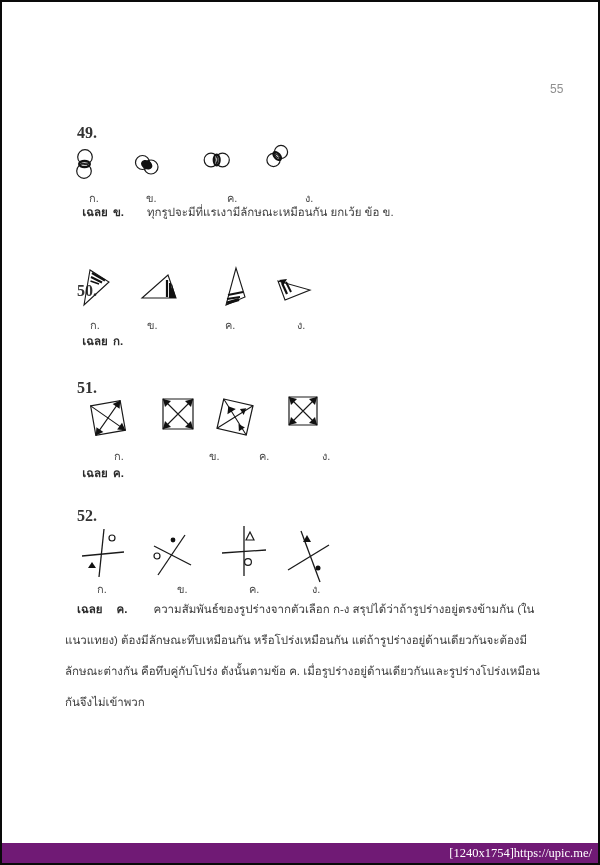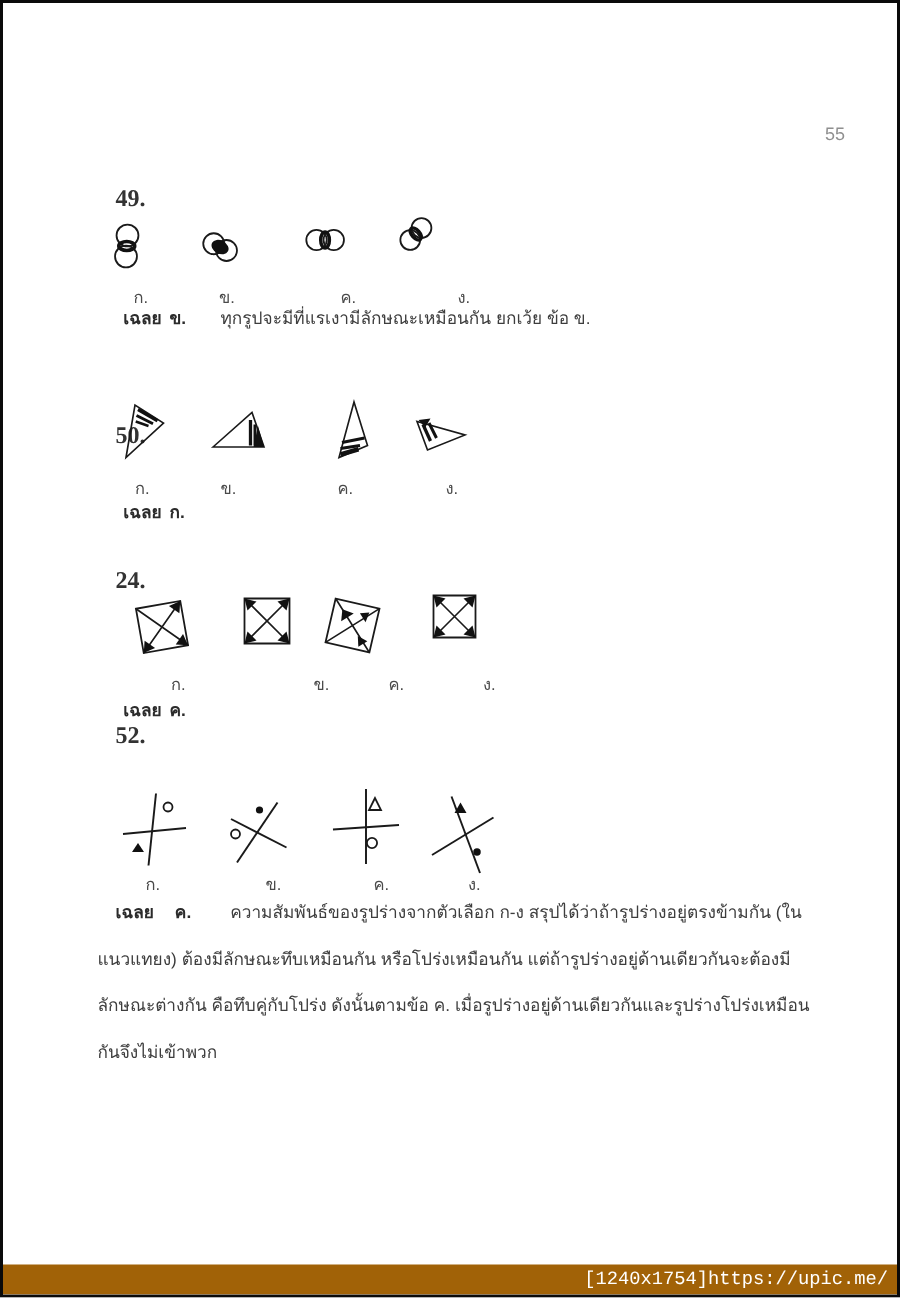--- a/index.html
+++ b/index.html
@@ -21,23 +21,23 @@
   .answord{font-weight:bold;color:#2b2b2b;width:36px;flex:0 0 auto;text-align:center;}
   .anschoice{font-weight:bold;color:#2b2b2b;width:34px;flex:0 0 auto;}
   .anstext{color:#3d3d3d;}
   .anspara{font-size:11.5px;line-height:31px;color:#3d3d3d;text-indent:12px;}
   .anspara .answord,.anspara .anschoice{display:inline;width:auto;font-weight:bold;color:#2b2b2b;}
   .anspara .anschoice{margin:0 26px 0 14px;}
   svg{display:block;}
   .fig line,.fig path,.fig circle,.fig rect,.fig ellipse,.fig polygon{vector-effect:non-scaling-stroke;}
   #footerbar{
     position:absolute;left:0;bottom:0;width:100%;height:20px;
-    background:#a16207;color:#fff;
+    background:#701a75;color:#fff;
     display:flex;align-items:center;justify-content:flex-end;
-    font-family:Liberation Mono, monospace;
+    font-family:Liberation Serif, serif;
     font-size:12.5px;padding-right:6px;box-sizing:border-box;
   }
 </style>
 </head>
 <body>
 
 <div id="page">
 
   <div class="abs pageno" style="left:548px;top:80px;">55</div>
 
@@ -121,21 +121,21 @@
   <span class="abs optlabel" style="left:88px;top:314px;">ก.</span>
   <span class="abs optlabel" style="left:145px;top:314px;">ข.</span>
   <span class="abs optlabel" style="left:223px;top:314px;">ค.</span>
   <span class="abs optlabel" style="left:295px;top:314px;">ง.</span>
 
   <div class="abs ansrow" style="left:75px;top:330px;width:480px;">
     <span class="answord">เฉลย</span>
     <span class="anschoice">ก.</span>
   </div>
 
-  <div class="abs qnum" style="left:75px;top:377px;">24.</div>
+  <div class="abs qnum" style="left:75px;top:377px;">51.</div>
 
   <div class="abs" style="left:85px;top:395px;">
     <svg class="fig" width="42" height="42" viewBox="0 0 42 42">
       <g transform="rotate(-10 21 21)">
         <rect x="6" y="6" width="30" height="30" fill="none" stroke="#1a1a1a" stroke-width="1.2"></rect>
         <path d="M6,6 L36,36 M36,6 L6,36" stroke="#1a1a1a" stroke-width="1.1" fill="none"></path>
         <path d="M36,6 L28,8 L34,14 Z" fill="#111"></path>
         <path d="M6,36 L14,34 L8,28 Z" fill="#111"></path>
         <path d="M36,36 L28,34 L34,28 Z" fill="#111"></path>
       </g>
@@ -176,21 +176,21 @@
   <span class="abs optlabel" style="left:112px;top:445px;">ก.</span>
   <span class="abs optlabel" style="left:207px;top:445px;">ข.</span>
   <span class="abs optlabel" style="left:257px;top:445px;">ค.</span>
   <span class="abs optlabel" style="left:320px;top:445px;">ง.</span>
 
   <div class="abs ansrow" style="left:75px;top:462px;width:480px;">
     <span class="answord">เฉลย</span>
     <span class="anschoice">ค.</span>
   </div>
 
-  <div class="abs qnum" style="left:75px;top:480px;">52.</div>
+  <div class="abs qnum" style="left:75px;top:505px;">52.</div>
 
   <div class="abs" style="left:78px;top:524px;">
     <svg class="fig" width="46" height="54" viewBox="0 0 46 54">
       <path d="M24,3 L19,51" stroke="#1a1a1a" stroke-width="1.3" fill="none"></path>
       <path d="M2,30 L44,26" stroke="#1a1a1a" stroke-width="1.3" fill="none"></path>
       <circle cx="32" cy="12" r="3" fill="none" stroke="#1a1a1a" stroke-width="1.2"></circle>
       <path d="M12,36 L16,42 L8,42 Z" fill="#111"></path>
     </svg>
   </div>
   <div class="abs" style="left:146px;top:528px;">

